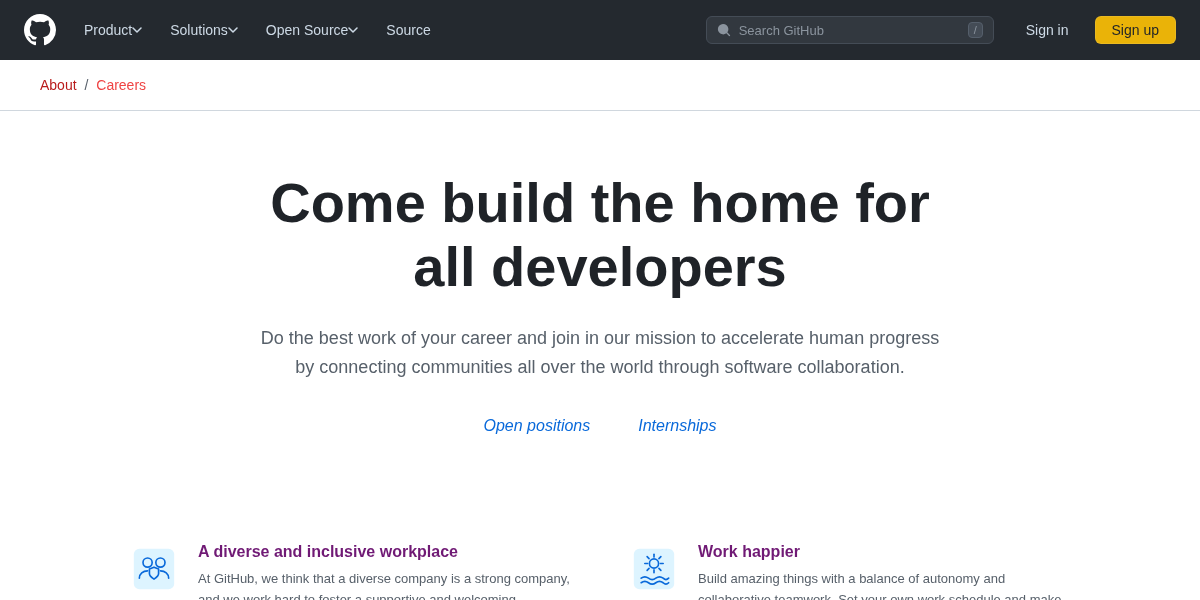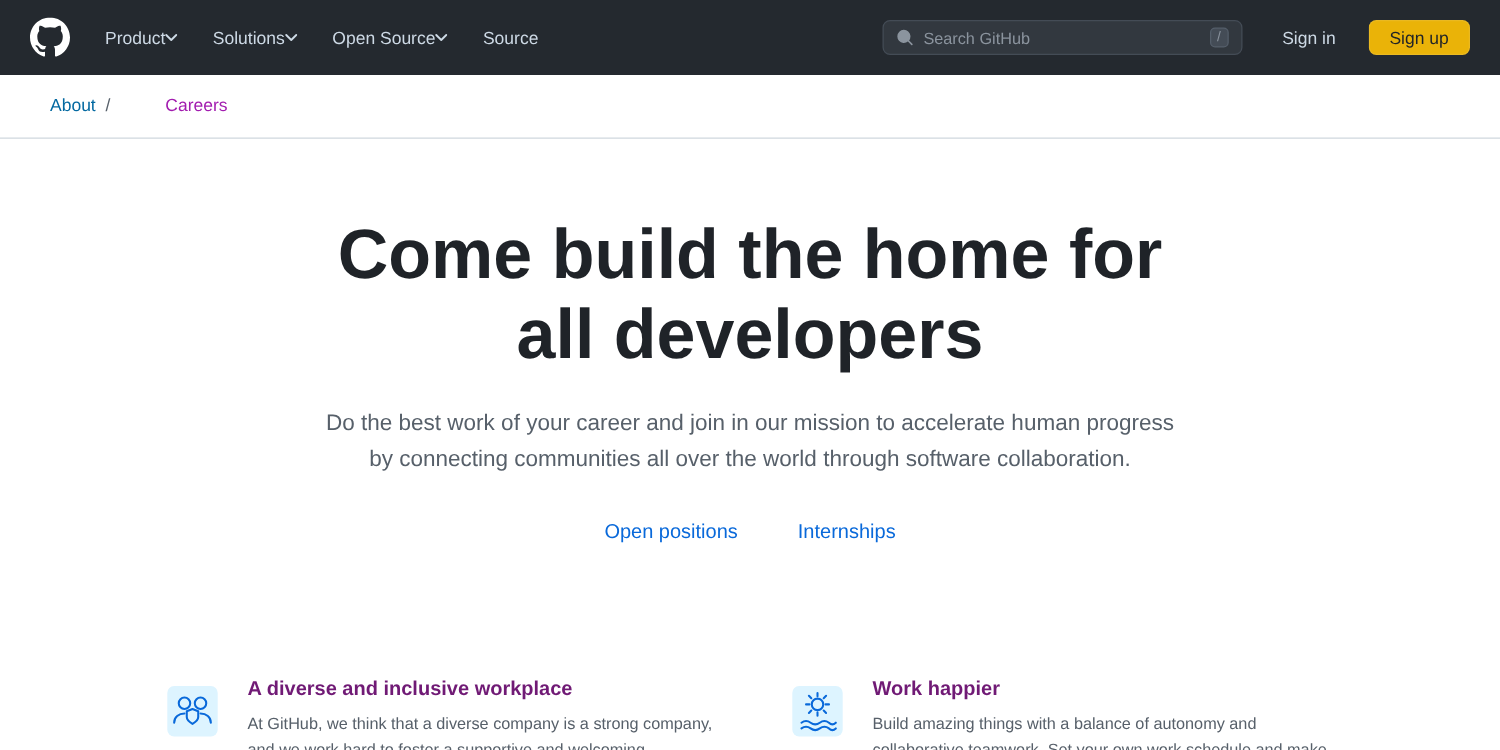--- a/index.html
+++ b/index.html
@@ -108,25 +108,25 @@
     .breadcrumb-bar {
       padding: 16px 40px;
       border-bottom: 1px solid #d0d7de;
       background: #fff;
     }
     .breadcrumb {
       font-size: 14px;
       color: #57606a;
     }
     .breadcrumb a {
-      color: #0369a1;
+      color: #b91c1c;
       text-decoration: none;
     }
     .breadcrumb-sep { color: #57606a; margin: 0 4px; }
-    .breadcrumb-current { color: #a21caf; margin-left: 36px; }
+    .breadcrumb-current { color: #ef4444; }
 
     
     .hero {
       text-align: center;
       padding: 60px 40px 40px;
       max-width: 900px;
       margin: 0 auto;
     }
     .hero-title {
       font-size: 56px;
@@ -146,20 +146,21 @@
       display: flex;
       justify-content: center;
       gap: 48px;
       margin-bottom: 48px;
     }
     .hero-link {
       color: #0969da;
       font-size: 16px;
       text-decoration: none;
       cursor: pointer;
+      font-style: italic;
     }
 
     
     .features {
       display: flex;
       gap: 60px;
       padding: 20px 80px 40px;
       max-width: 1100px;
       margin: 0 auto;
     }

